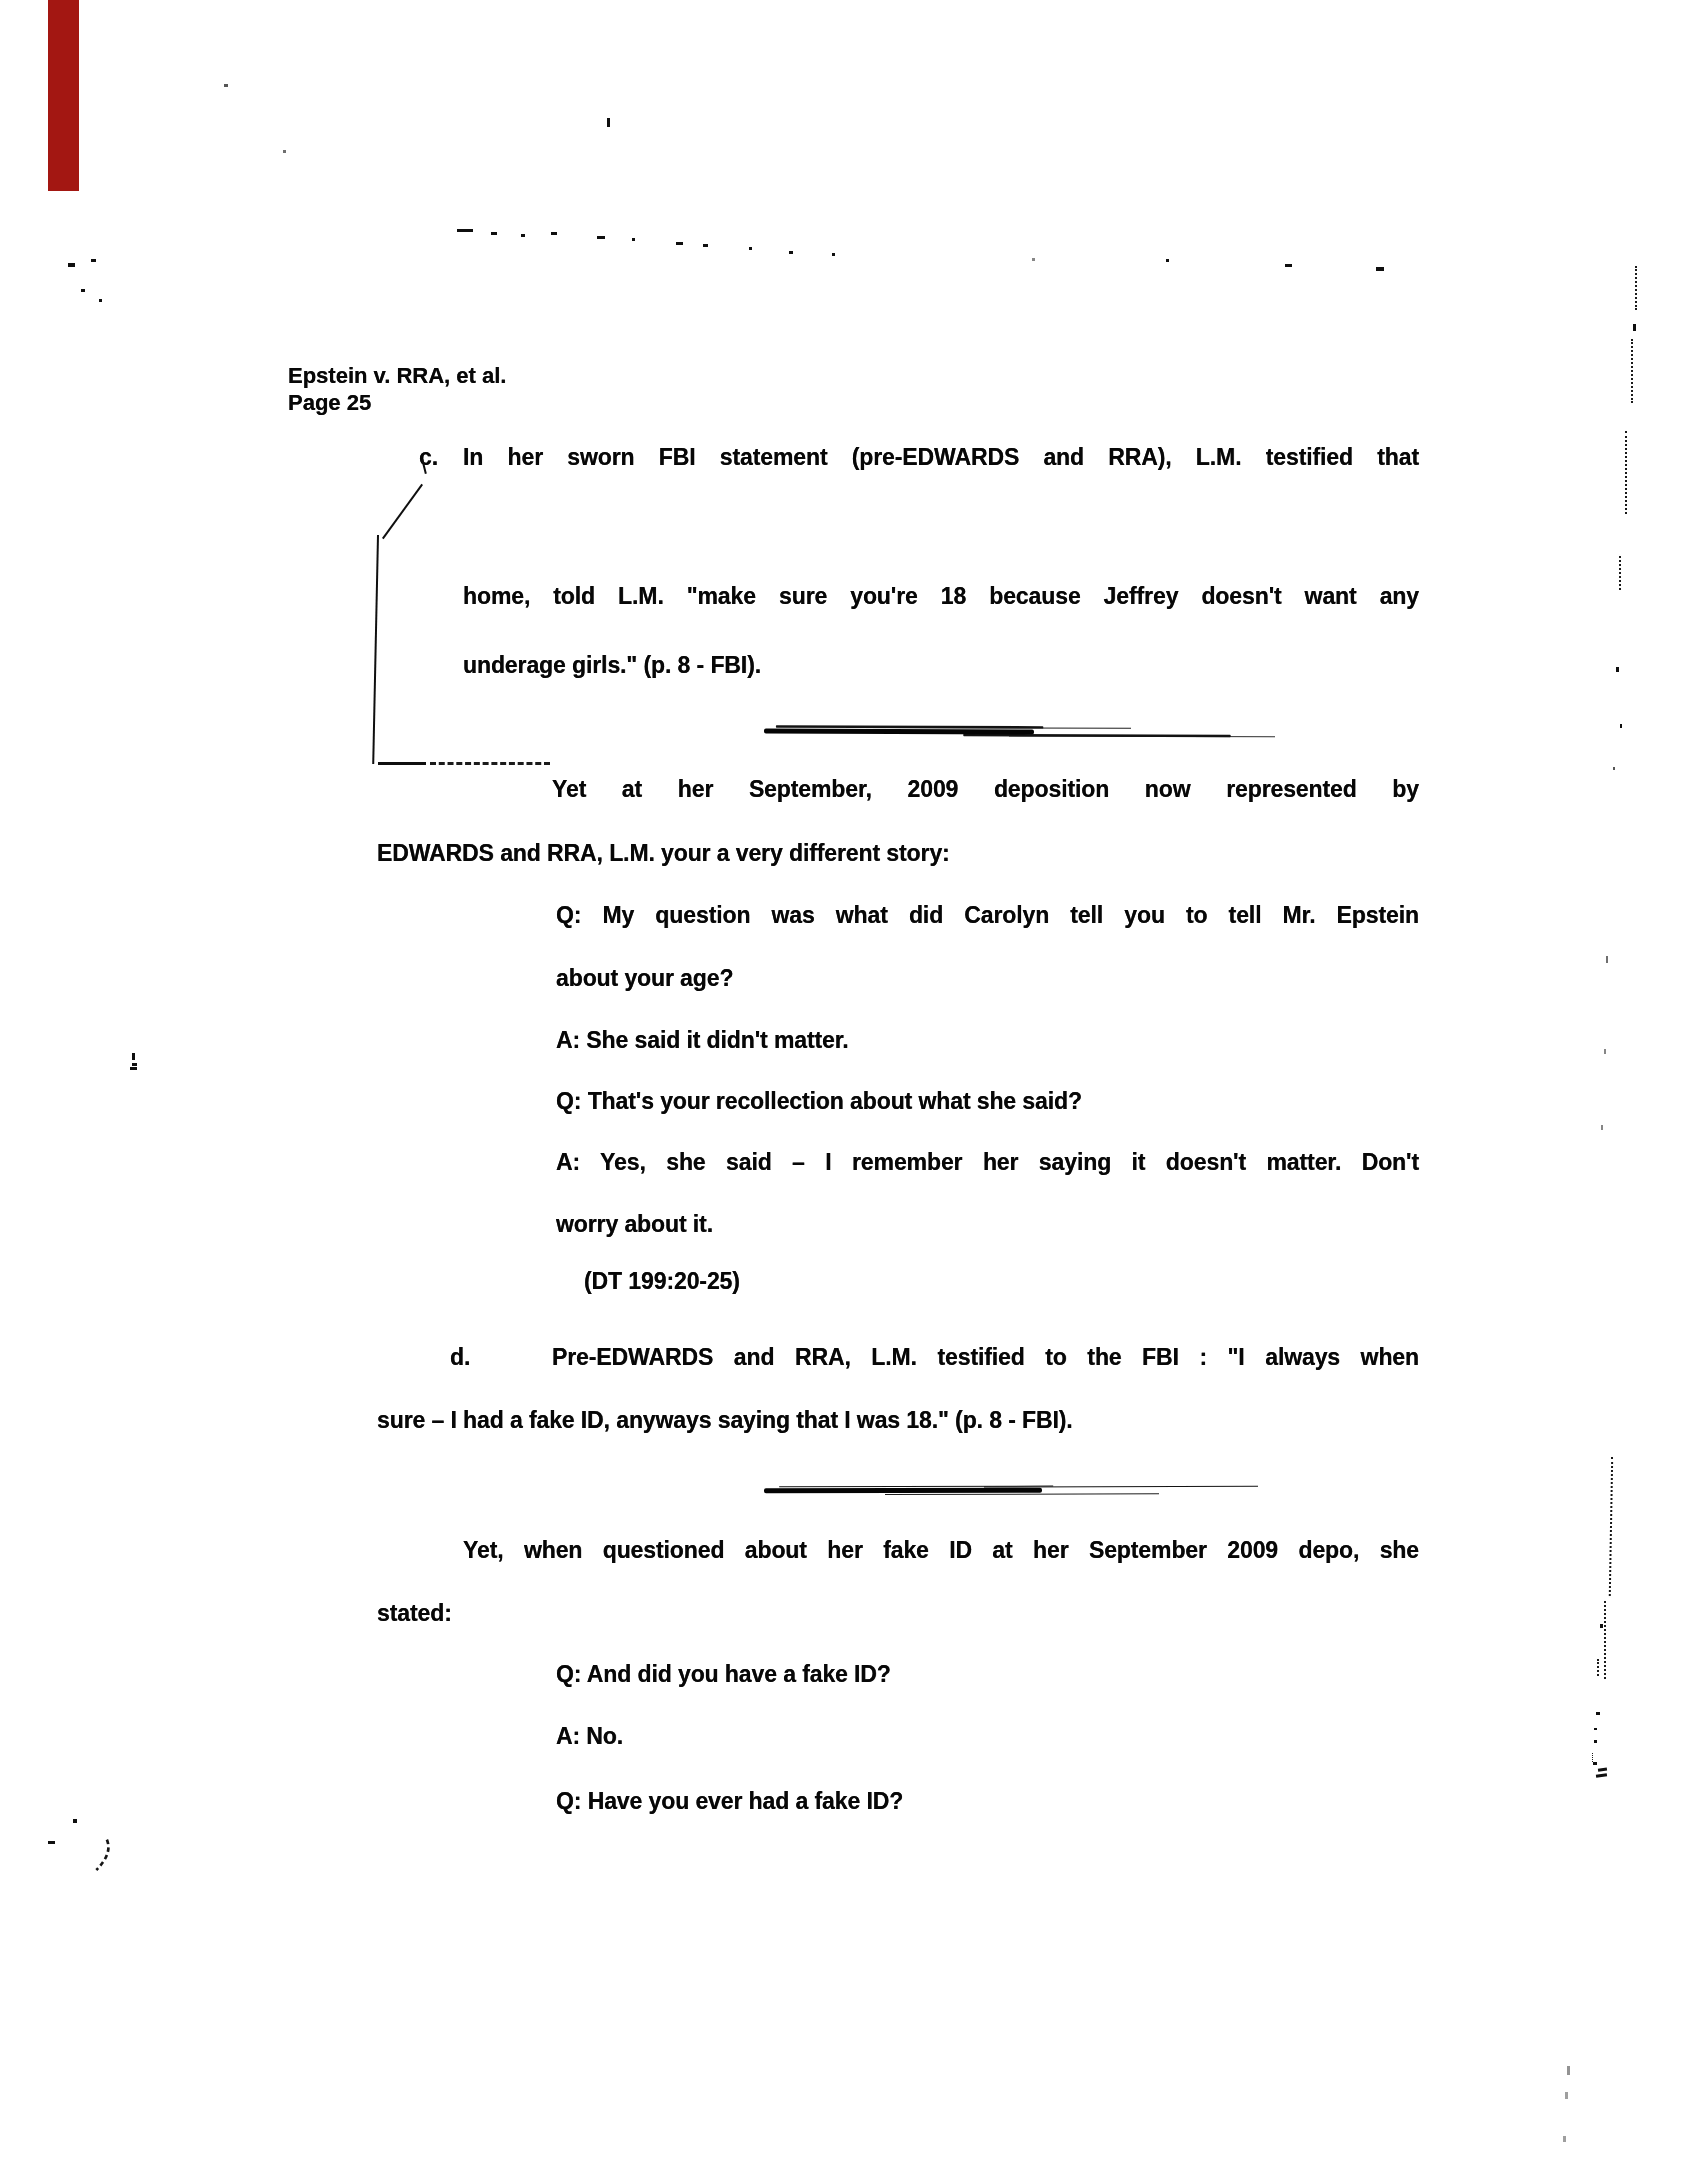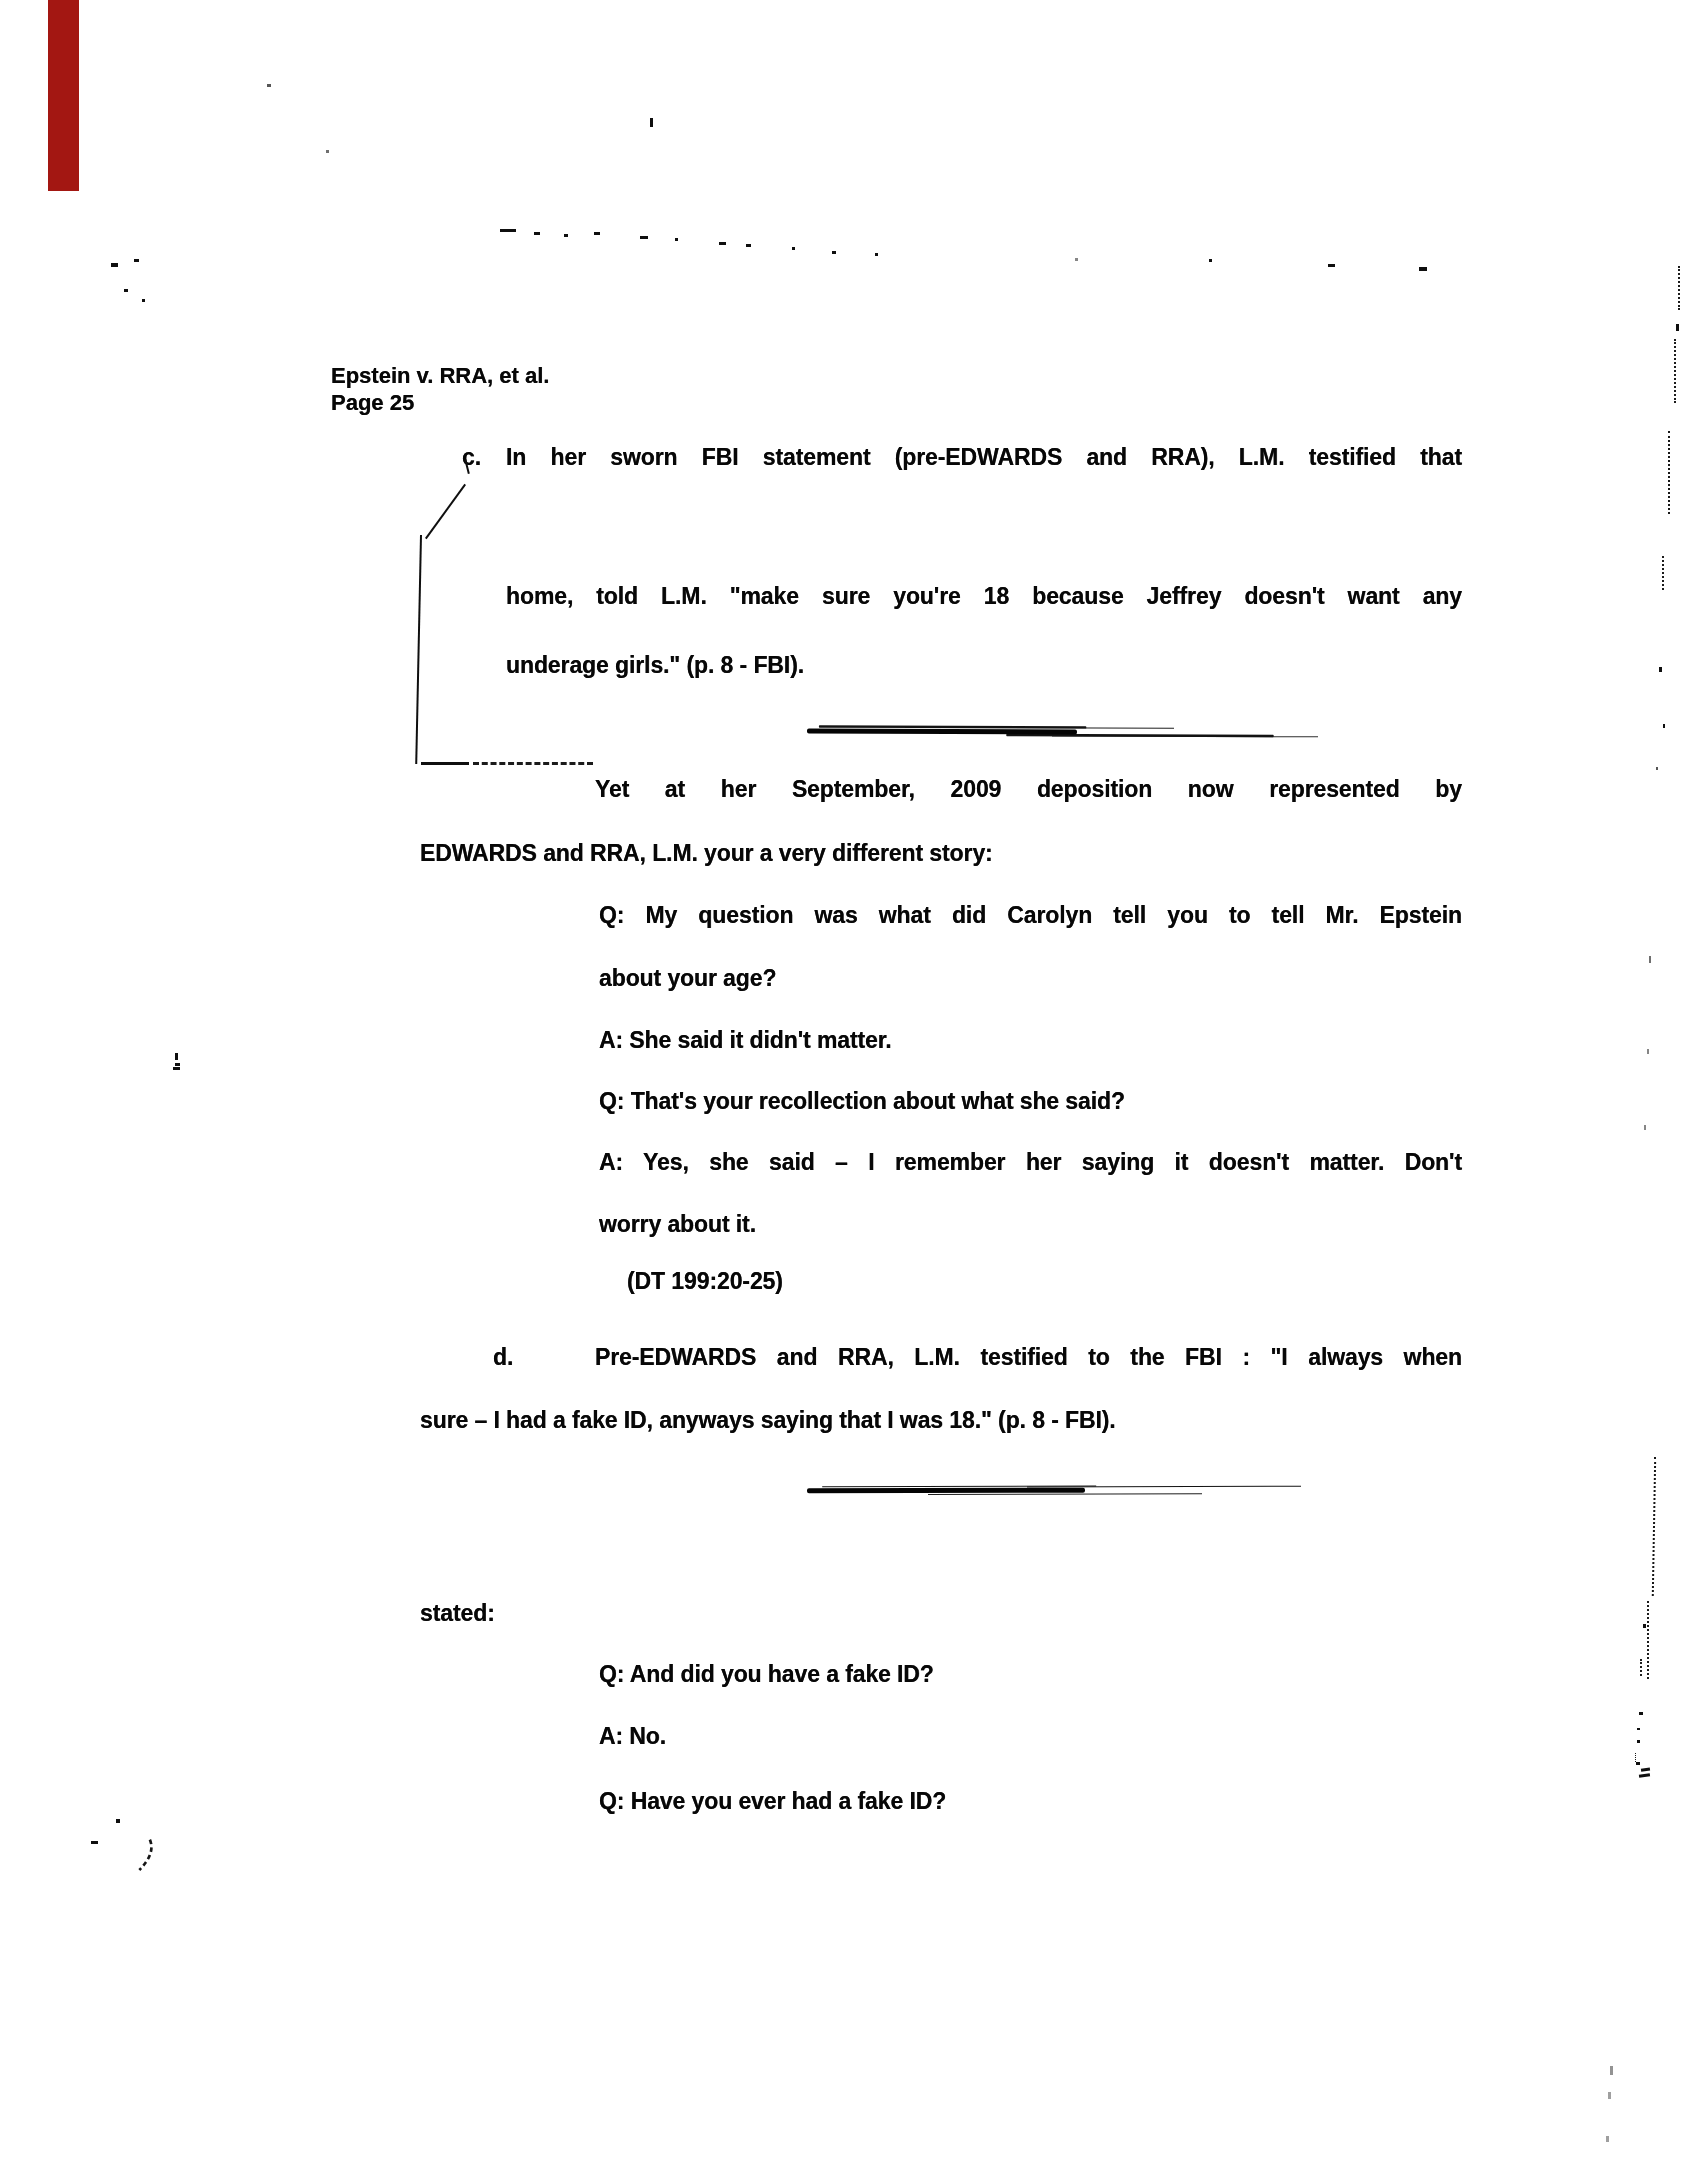--- a/index.html
+++ b/index.html
@@ -1,17 +1,17 @@
 <!DOCTYPE html>
 <html style="font-size:10.6px"><head>
 <meta charset="utf-8">
 <style>
   html,body{margin:0;padding:0;background:#ffffff;}
   #page{position:relative;width:1687px;height:2183px;background:#ffffff;overflow:hidden;}
-  #content{position:absolute;inset:0;filter:contrast(1.07) blur(0.2px);margin-left:43px;}
+  #content{position:absolute;inset:0;filter:contrast(1.07) blur(0.2px);}
   .ln{
     position:absolute;
     font:700 23px/30px "Liberation Sans", sans-serif;
     color:#0f0f0f;
     letter-spacing:-0.1px;
     text-shadow:0.3px 0.3px 0 rgba(0,0,0,0.35), 0 0 0.5px rgba(0,0,0,0.55);
   }
   .nw{white-space:nowrap;}
   .j{text-align:justify;text-align-last:justify;}
   .hdr{font:700 22px/26.5px "Liberation Sans", sans-serif;letter-spacing:0;}
@@ -61,20 +61,21 @@
     <div class="ln nw" style="left:556px;top:1209px">worry about it.</div>
     <div class="ln nw" style="left:584px;top:1266px">(DT 199:20-25)</div>
 
     <div class="ln nw" style="left:450px;top:1342px">d.</div>
     <div class="ln j" style="left:552px;top:1342px;width:867px">Pre-EDWARDS and RRA, L.M. testified to the FBI : "I always when</div>
     <div class="ln nw" style="left:377px;top:1405px">sure – I had a fake ID, anyways saying that I was 18."  (p. 8 - FBI).</div>
 
     <div class="sep" style="left:764px;top:1488px;width:278px;transform:rotate(-0.15deg);
          box-shadow:13.2px -4px 0 -2px #1a1a1a,119px 4px 0 -2px #242424,218px -3.3px 0 -2px #1a1a1a"></div>
 
+    <div class="ln j" style="left:463px;top:1535px;width:956px">Yet, when questioned about her fake ID at her September 2009 depo, she</div>
     <div class="ln nw" style="left:377px;top:1598px">stated:</div>
 
     <div class="ln nw" style="left:556px;top:1659px">Q: And did you have a fake ID?</div>
     <div class="ln nw" style="left:556px;top:1721px">A: No.</div>
     <div class="ln nw" style="left:556px;top:1786px">Q: Have you ever had a fake ID?</div>
 
     <div>
       <div class="m" style="left:457px;top:229px;width:16px;height:3.3px"></div>
       <div class="m" style="left:491px;top:232px;width:6px;height:2.6px"></div>
       <div class="m" style="left:521px;top:234px;width:4px;height:2.6px"></div>

